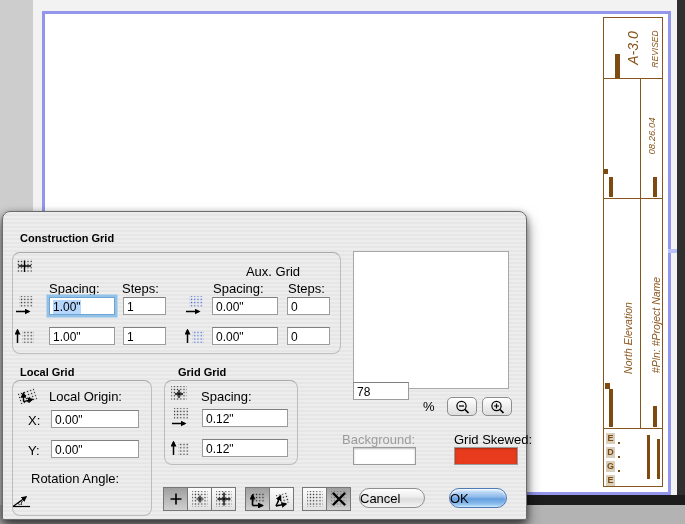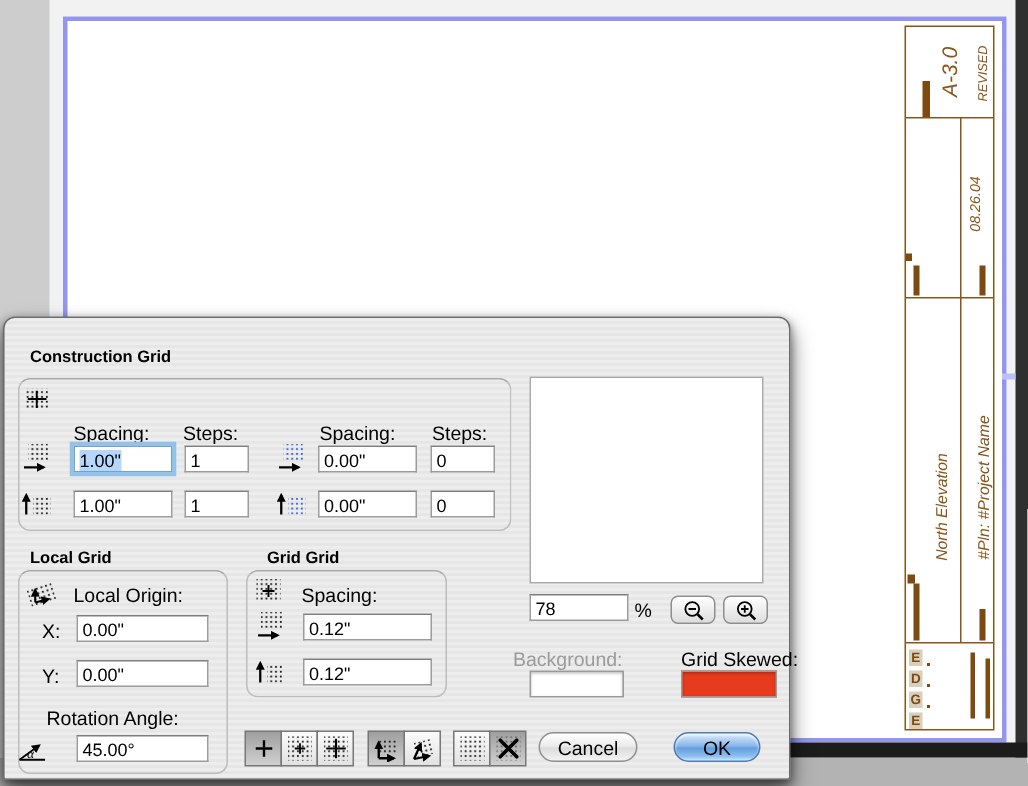--- a/index.html
+++ b/index.html
@@ -33,21 +33,21 @@
   .gbox{border:1px solid #bdbdbd;border-top-color:#a9a9a9;border-radius:8px;}
   .sec{font-size:11px;font-weight:bold;color:#000;}
   .lbl{font-size:13px;color:#000;white-space:nowrap;}
   .lbl-dis{font-size:13px;color:#9b9b9b;white-space:nowrap;}
   .hdg{font-size:13px;color:#000;text-align:center;}
   .fld{background:#fff;border:1px solid #9c9c9c;border-top-color:#7f7f7f;font-size:12px;color:#000;
        line-height:16px;padding:1px 0 0 3px;height:18px;overflow:hidden;white-space:nowrap;}
   .focus{box-shadow:0 0 0 2.5px #92c2e8;border-color:#6ea4d4;}
   .sel{background:#b5d7fd;}
   .well{border:1px solid #9a9a9a;height:18px;box-shadow:inset 0 1px 2px rgba(0,0,0,.25);}
-  .pill{border-radius:10px;height:20px;font-size:13px;text-align:center;line-height:19px;cursor:default;}
+  .pill{border-radius:10px;height:20px;font-size:13px;text-align:left;line-height:19px;cursor:default;}
   .cancel{background:linear-gradient(180deg,#ffffff,#ececec 45%,#dcdcdc 55%,#f3f3f3);border:1px solid #8f8f8f;}
   .ok{background:linear-gradient(180deg,#d9ecfb 0%,#8cb8ea 45%,#639ede 55%,#8fc0ef 85%,#cde8fb 100%);
       border:1px solid #4f7ab5;box-shadow:inset 0 1px 2px rgba(255,255,255,.9);}
   .magbtn{width:30px;height:19px;border-radius:5px;border:1px solid #8e8e8e;
       background:linear-gradient(#ffffff,#dddddd);display:flex;align-items:center;justify-content:center;}
   .ibtn{width:23px;height:22px;border:1px solid #777;margin-right:-1px;display:inline-flex;align-items:center;justify-content:center;}
   .nrm{background:linear-gradient(#fbfbfb,#e2e2e2);}
   .prs{background:linear-gradient(#9f9f9f,#d0d0d0);}
   .ibrow{display:flex;}
   .gap{width:9px;}
@@ -113,20 +113,21 @@
   <div class="abs sec" style="left:17px;top:20px">Construction Grid</div>
   <div class="abs gbox" style="left:9px;top:40px;width:329px;height:102px"></div>
 
   <div class="abs" style="left:11px;top:45px">
     <svg width="21" height="19">
         <rect x="3" y="2" width="15" height="14" fill="url(#dk)"></rect>
       <path d="M10.5 3.5v11.5M4.5 9h12.5" stroke="#000" stroke-width="1.3"></path>
       </svg>
   </div>
 
+  <div class="abs hdg" style="left:211px;top:52px;width:118px">Aux. Grid</div>
 
   <div class="abs lbl" style="left:46px;top:69px">Spacing:</div>
   <div class="abs lbl" style="left:119px;top:69px">Steps:</div>
   <div class="abs lbl" style="left:210px;top:69px">Spacing:</div>
   <div class="abs lbl" style="left:285px;top:69px">Steps:</div>
 
   <div class="abs" style="left:11px;top:83px">
     <svg width="22" height="20">
         <rect x="5" y="1" width="14" height="11" fill="url(#dk)"></rect>
       <path d="M2 16.5h13" stroke="#000" stroke-width="1.5" marker-end="url(#ah)"></path>
@@ -179,21 +180,20 @@
   <div class="abs lbl" style="left:25px;top:231px">Y:</div>
   <div class="abs fld" style="left:48px;top:228px;width:88px">0.00"</div>
   <div class="abs lbl" style="left:28px;top:259px">Rotation Angle:</div>
   <div class="abs" style="left:8px;top:280px">
     <svg width="22" height="17">
       <path d="M2 14.5h17" stroke="#000" stroke-width="1.2"></path>
       <path d="M2 14.5L15 5" stroke="#000" stroke-width="1.2" marker-end="url(#ah)"></path>
       <text x="7" y="13" font-size="9" font-style="italic" font-family="Liberation Serif,serif">α</text>
       </svg>
   </div>
-  <div class="abs fld" style="left:48px;top:278px;width:88px">45.00°</div>
 
   <div class="abs sec" style="left:175px;top:154px">Grid Grid</div>
   <div class="abs gbox" style="left:161px;top:168px;width:134px;height:85px"></div>
   <div class="abs" style="left:167px;top:173px">
     <svg width="19" height="18">
         <rect x="1" y="1" width="16" height="15" fill="url(#dk)"></rect>
       <path d="M9 5v8M5 9h8" stroke="#000" stroke-width="1.3"></path>
       </svg>
   </div>
   <div class="abs lbl" style="left:198px;top:177px">Spacing:</div>
@@ -206,21 +206,21 @@
   <div class="abs fld" style="left:199px;top:197px;width:86px">0.12"</div>
   <div class="abs" style="left:167px;top:225px">
     <svg width="21" height="20">
         <rect x="8" y="6" width="11" height="12" fill="url(#dk)"></rect>
       <path d="M3.5 18V5" stroke="#000" stroke-width="1.5" marker-end="url(#ah)"></path>
       </svg>
   </div>
   <div class="abs fld" style="left:199px;top:227px;width:86px">0.12"</div>
 
   <div class="abs" style="left:350px;top:39px;width:156px;height:138px;background:#fff;border:1px solid #a8a8a8"></div>
-  <div class="abs fld" style="left:350px;top:184px;width:66px">78</div>
+  <div class="abs fld" style="left:350px;top:170px;width:56px">78</div>
   <div class="abs lbl" style="left:420px;top:187px">%</div>
   <div class="abs magbtn" style="left:444px;top:185px">
     <svg width="17" height="16">
       <circle cx="7.5" cy="7" r="4.6" fill="none" stroke="#000" stroke-width="1.2"></circle>
       <path d="M11 10.5l3.5 3.5" stroke="#000" stroke-width="1.7"></path>
       <path d="M5 7h5" stroke="#000" stroke-width="1.2"></path>
       </svg>
   </div>
   <div class="abs magbtn" style="left:479px;top:185px">
     <svg width="17" height="16">

